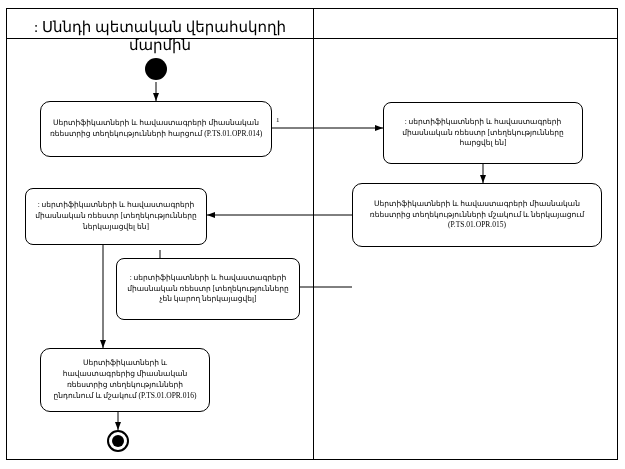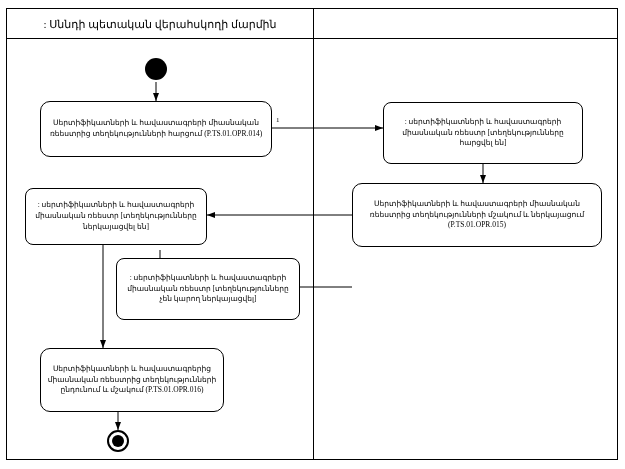--- a/index.html
+++ b/index.html
@@ -28,21 +28,21 @@
     width: 1px;
   }
   .lane-header-divider {
     position: absolute;
     background: #000;
     height: 1px;
   }
   .lane-title {
     position: absolute;
     text-align: center;
-    font-size: 11px;
+    font-size: 15px;
     color: #000;
     font-family: "Liberation Serif", serif;
   }
   .node {
     position: absolute;
     box-sizing: border-box;
     border: 1px solid #000;
     background: #fff;
     border-radius: 10px;
     display: flex;
@@ -141,17 +141,17 @@
   <div class="edge-label" style="left:276px; top:116px;">1</div>
 
   <div class="node rect" style="left:383px; top:102px; width:200px; height:62px;">: սերտիֆիկատների և հավաստագրերի միասնական ռեեստր [տեղեկությունները հարցվել են]</div>
 
   <div class="node" style="left:352px; top:183px; width:250px; height:64px;">Սերտիֆիկատների և հավաստագրերի միասնական ռեեստրից տեղեկությունների մշակում և ներկայացում (P.TS.01.OPR.015)</div>
 
   <div class="node rect" style="left:25px; top:188px; width:182px; height:57px;">: սերտիֆիկատների և հավաստագրերի միասնական ռեեստր [տեղեկությունները ներկայացվել են]</div>
 
   <div class="node rect" style="left:104px; top:258px; width:184px; height:62px;margin-left:12px;">: սերտիֆիկատների և հավաստագրերի միասնական ռեեստր [տեղեկությունները չեն կարող ներկայացվել]</div>
 
-  <div class="node" style="left:40px; top:348px; width:184px; height:64px;">Սերտիֆիկատների և հավաստագրերից միասնական ռեեստրից տեղեկությունների ընդունում և մշակում (P.TS.01.OPR.016)</div>
+  <div class="node" style="left:40px; top:348px; width:170px; height:64px;">Սերտիֆիկատների և հավաստագրերից միասնական ռեեստրից տեղեկությունների ընդունում և մշակում (P.TS.01.OPR.016)</div>
 
   <div class="end-node" style="left:107px; top:430px;"></div>
 
 </div>
 
 </body></html>

